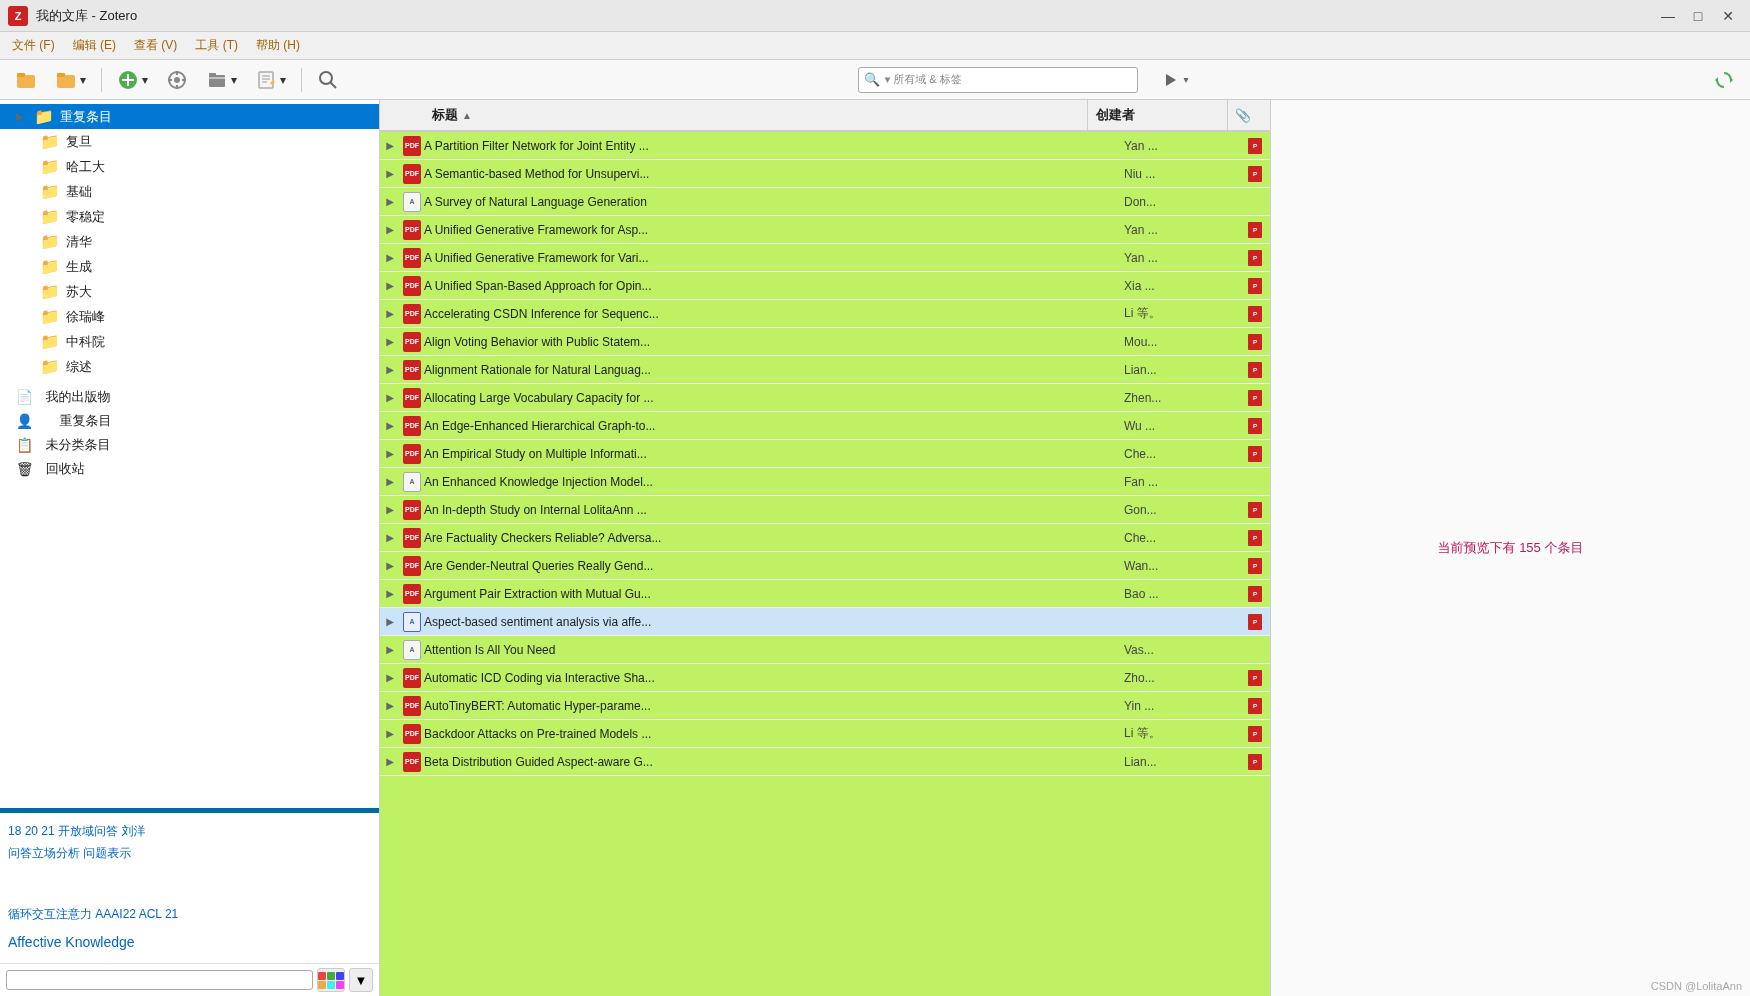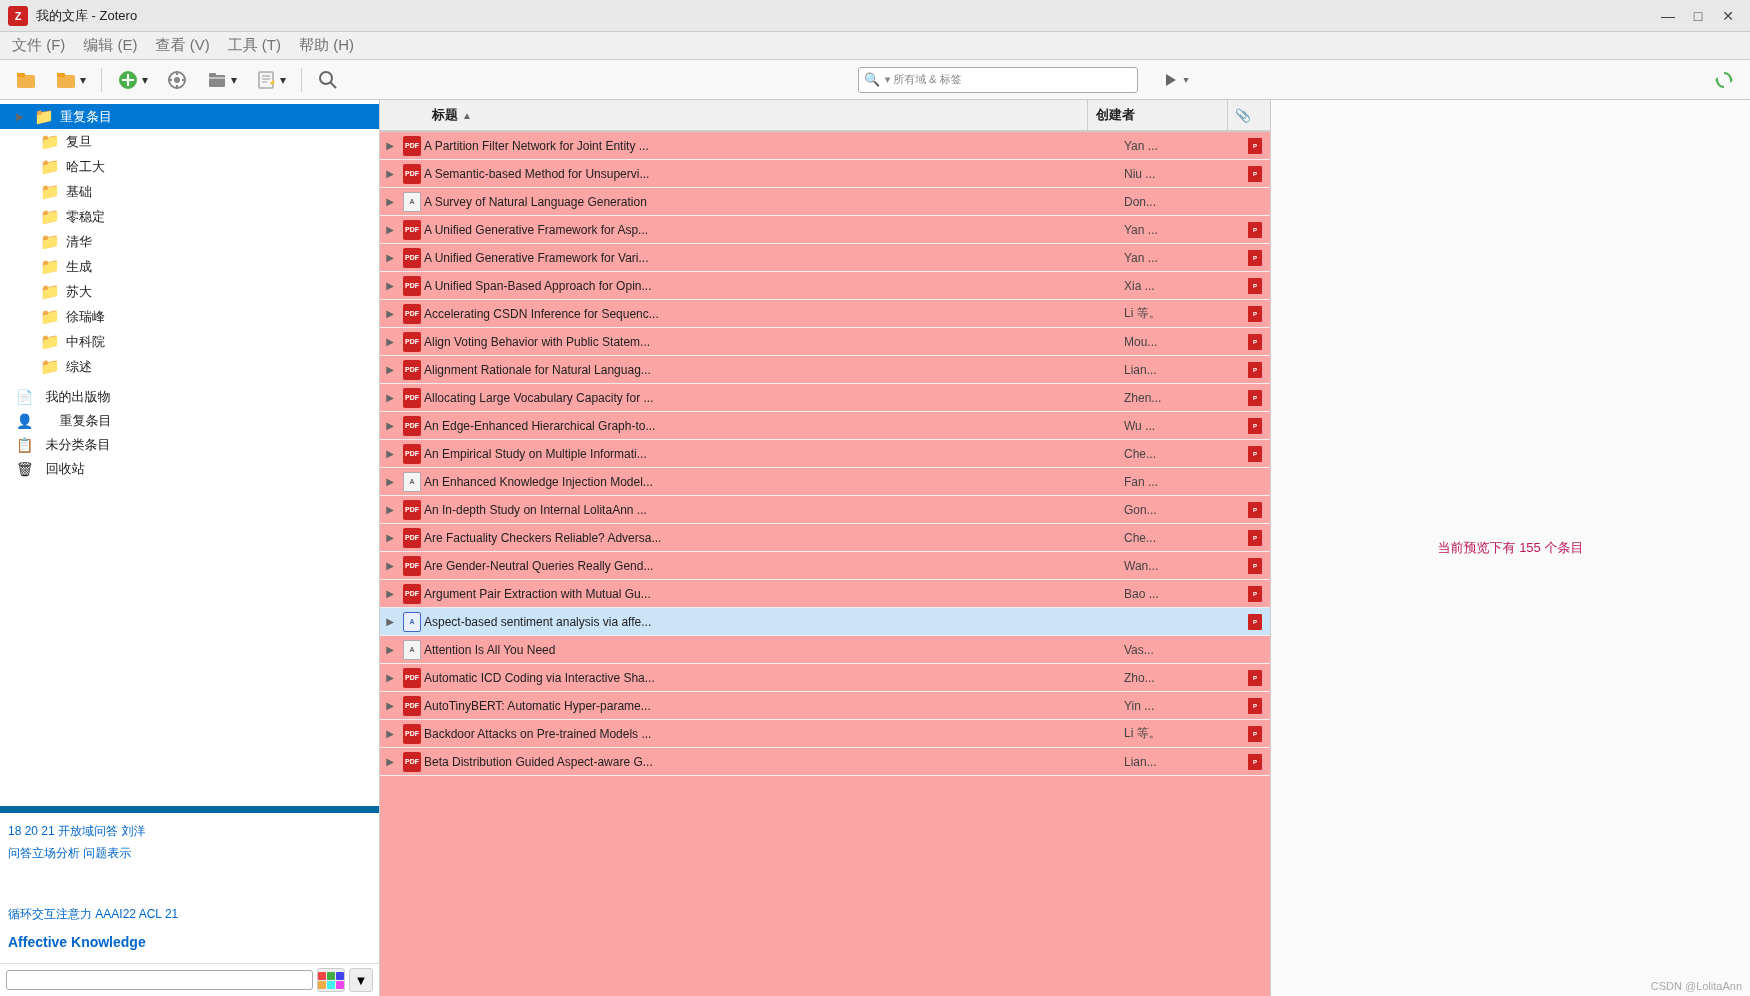--- a/index.html
+++ b/index.html
@@ -15,21 +15,21 @@
     .title-bar-icon { width: 20px; height: 20px; background: #cc2222; border-radius: 3px; display: flex; align-items: center; justify-content: center; color: white; font-size: 11px; font-weight: bold; }
     .title-bar-text { font-size: 13px; color: #222; }
     .title-bar-controls { display: flex; gap: 2px; }
     .title-bar-btn { width: 28px; height: 28px; display: flex; align-items: center; justify-content: center; cursor: pointer; font-size: 14px; color: #444; background: transparent; border: none; }
 
     
     .menu-bar {
       display: flex; align-items: center; background: #f0f0f0;
       height: 28px; padding: 0 4px; border-bottom: 1px solid #ccc; gap: 2px;
     }
-    .menu-item { padding: 2px 8px; cursor: pointer; font-size: 15px; color: #737373; }
+    .menu-item { padding: 2px 8px; cursor: pointer; font-size: 12px; color: #a16207; }
 
     
     .toolbar {
       display: flex; align-items: center; background: #f8f8f8;
       height: 40px; padding: 0 8px; border-bottom: 1px solid #ccc; gap: 4px;
     }
     .toolbar-btn {
       height: 30px; padding: 0 6px; display: flex; align-items: center; gap: 3px;
       cursor: pointer; border: 1px solid transparent; border-radius: 3px;
       background: transparent; font-size: 12px; color: #333;
@@ -57,28 +57,28 @@
     .tree-item {
       display: flex; align-items: center; padding: 3px 8px 3px 16px;
       cursor: pointer; gap: 6px; font-size: 13px; color: #222;
     }
     .tree-item.selected { background: #0078d4; color: white; }
     .tree-item.selected .folder-icon { color: white; }
     .tree-arrow { width: 12px; font-size: 10px; color: #666; }
     .folder-icon { font-size: 16px; }
     .tree-label { font-size: 13px; }
     .sidebar-tags {
-      border-top: 7px solid #0369a1; padding: 8px; min-height: 120px;
+      border-top: 5px solid #0369a1; padding: 8px; min-height: 120px;
       font-size: 12px; color: #333; line-height: 1.8;
     }
     .tag-search { display: flex; align-items: center; border-top: 1px solid #ddd; padding: 4px 6px; gap: 4px; }
     .tag-search input { flex: 1; border: 1px solid #aaa; border-radius: 3px; padding: 2px 6px; font-size: 12px; outline: none; }
 
     
-    .content-panel { flex: 1; display: flex; flex-direction: column; background: #fca5a5; }
+    .content-panel { flex: 1; display: flex; flex-direction: column; background: #bef264; }
     .table-header {
       display: flex; align-items: center; background: #f0f0f0;
       border-bottom: 2px solid #ccc; height: 32px;
     }
     .th-title {
       flex: 1; padding: 0 8px; font-size: 13px; font-weight: bold; color: #222;
       display: flex; align-items: center; gap: 4px; border-right: 1px solid #ccc;
       height: 100%;
     }
     .th-creator {
@@ -331,21 +331,21 @@
         <div class="tree-item" style="padding-left:16px;">
           <span style="font-size:14px;">🗑</span>
           <span class="tree-label" style="margin-left:6px;">回收站</span>
         </div>
       </div>
 
       <div class="sidebar-tags">
         <div style="color:#0066cc; cursor:pointer;">18  20  21  开放域问答  刘洋</div>
         <div style="color:#0066cc; cursor:pointer;">问答立场分析  问题表示</div>
         <div style="color:#0066cc; cursor:pointer;margin-top:40px;">循环交互注意力  AAAI22  ACL 21</div>
-        <div style="color:#0066cc; cursor:pointer; font-size:14px; font-weight:700; margin-top:4px;">Affective Knowledge</div>
+        <div style="color:#0066cc; cursor:pointer; font-size:14px; font-weight:400; margin-top:4px;">Affective Knowledge</div>
       </div>
 
       <div class="tag-search">
         <input type="text" style="flex: 1 1 0%;">
         <div style="width:28px;height:24px;background:#eee;border:1px solid #ccc;border-radius:3px;display:flex;align-items:center;justify-content:center;cursor:pointer;">
           <div style="display:grid;grid-template-columns:repeat(3,8px);gap:1px;">
             <div style="width:8px;height:8px;background:#e44;border-radius:1px;"></div>
             <div style="width:8px;height:8px;background:#4a4;border-radius:1px;"></div>
             <div style="width:8px;height:8px;background:#44e;border-radius:1px;"></div>
             <div style="width:8px;height:8px;background:#ea4;border-radius:1px;"></div>

